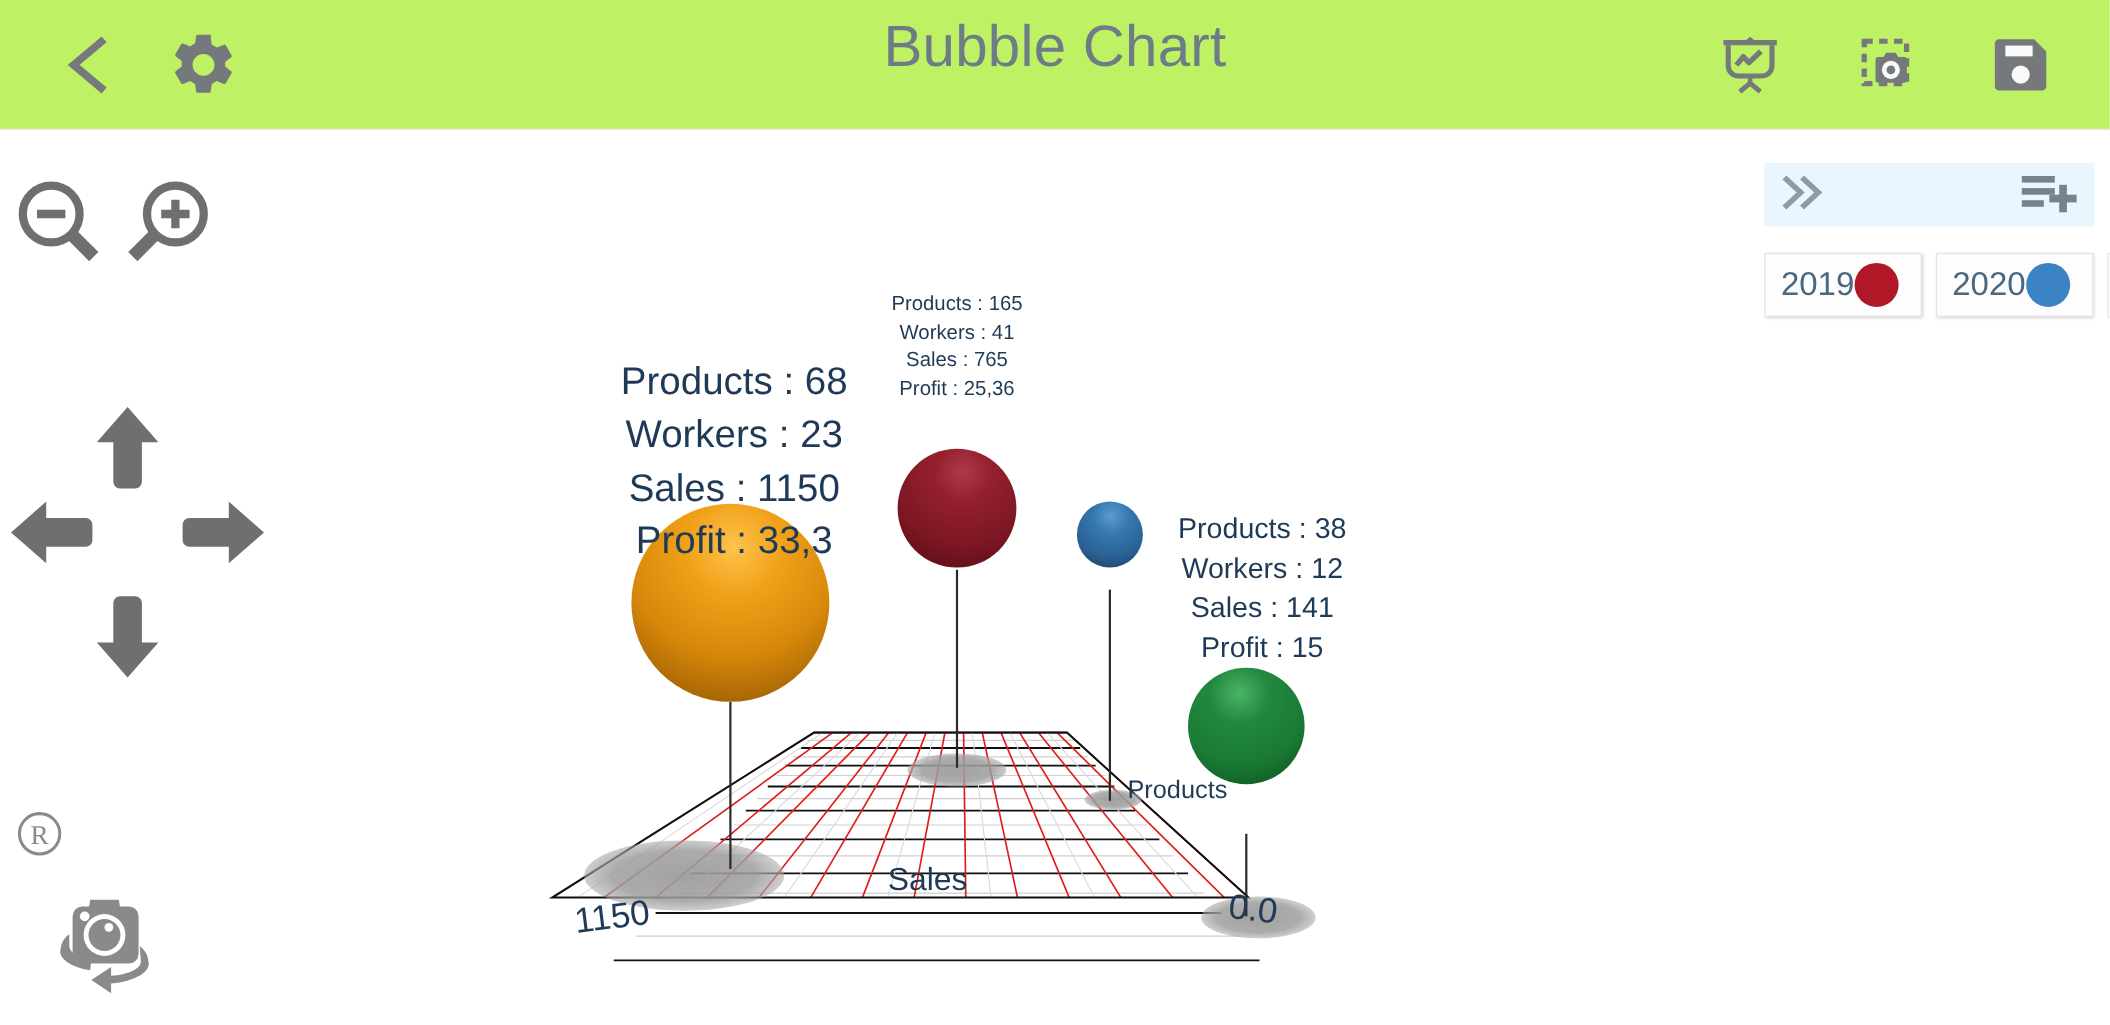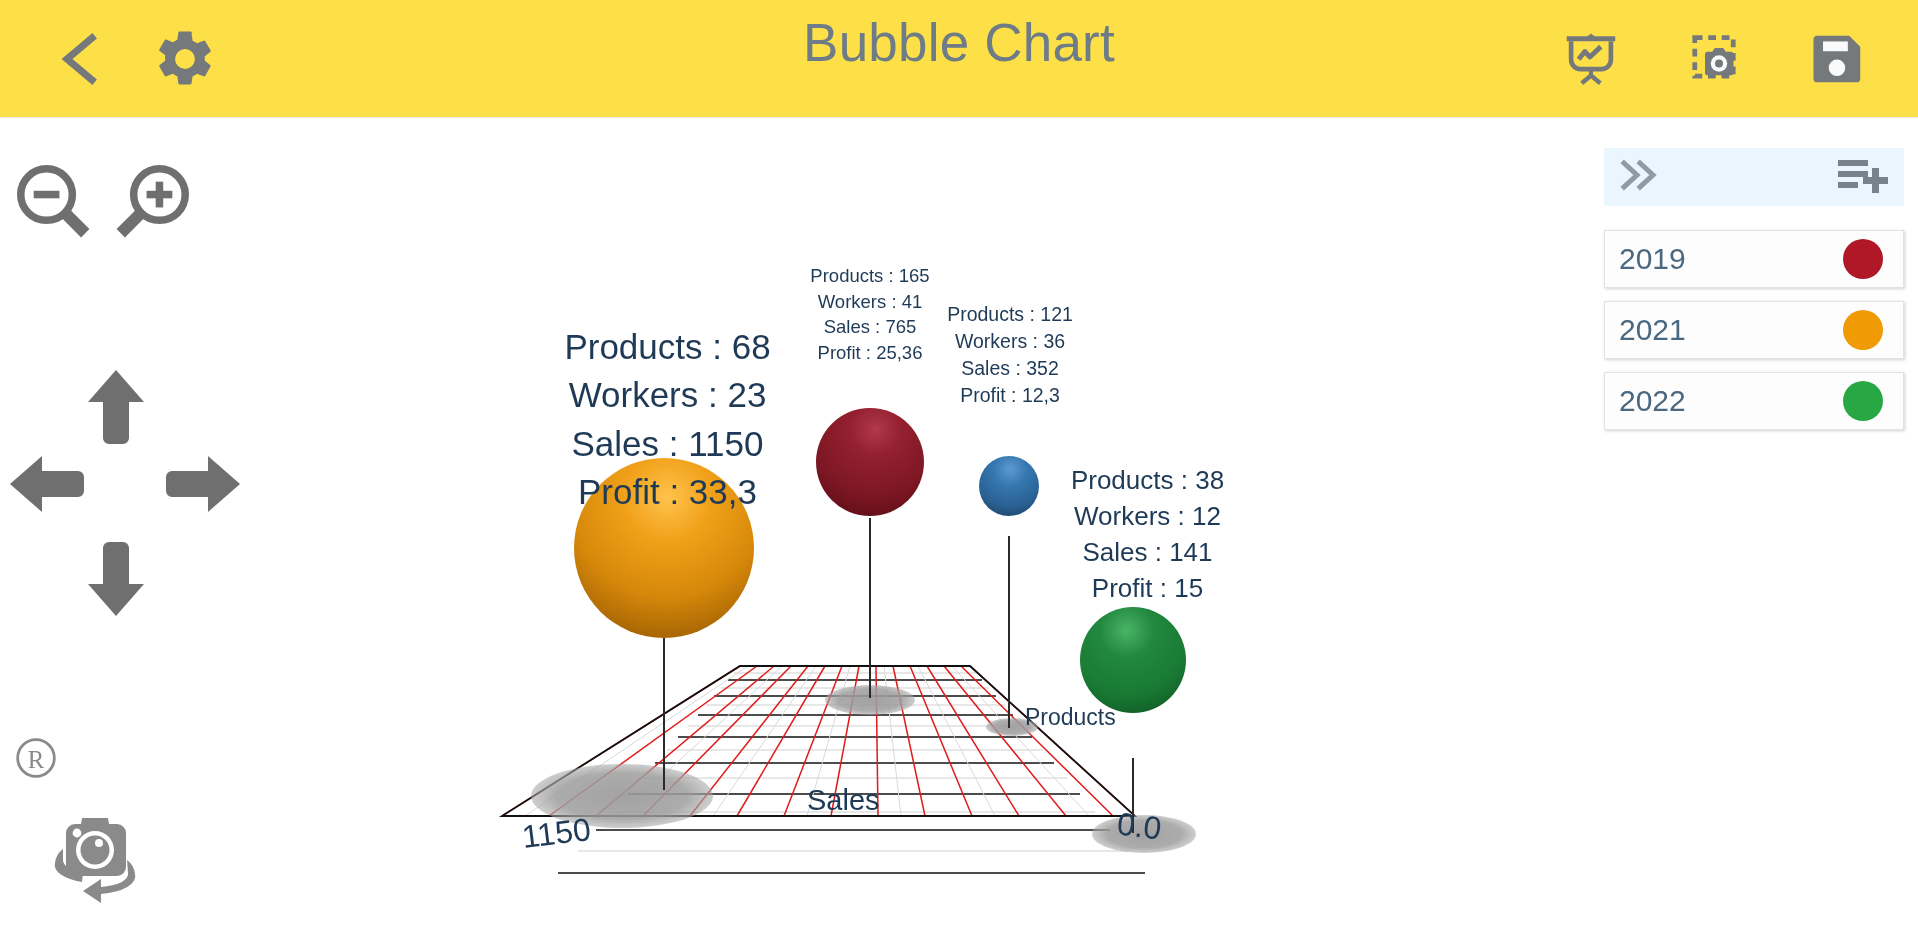--- a/index.html
+++ b/index.html
@@ -18,21 +18,21 @@
     height: 932px;
     background: #ffffff;
   }
 
   
   .topbar {
     position: absolute;
     top: 0; left: 0;
     width: 1918px;
     height: 118px;
-    background: #fde047;
+    background: #bef264;
     border-bottom: 1px solid #e8e8e8;
     display: flex;
   }
   .topbar-left {
     display: flex;
     align-items: center;
     gap: 42px;
     padding-left: 52px;
   }
   .topbar-right {
@@ -148,21 +148,21 @@
   .legend-header {
     height: 58px;
     background: #eaf6fd;
     display: flex;
     align-items: center;
     justify-content: space-between;
     padding: 0 16px 0 14px;
     margin-bottom: 24px;
     cursor: pointer;
   }
-  .legend-list { display: flex; flex-direction: column; gap: 13px; }
+  .legend-list { display: flex; flex-direction: row; gap: 13px; }
   .legend-item {
     height: 58px;
     background: #fdfdfd;
     border: 1px solid #e2e2e2;
     box-shadow: 1px 1px 3px rgba(0,0,0,0.18);
     display: flex;
     align-items: center;
     justify-content: space-between;
     padding: 0 20px 0 14px;
     cursor: pointer;
@@ -413,26 +413,20 @@
       <div>Profit : 33,3</div>
     </div>
 
     <div class="bubble-label" style="left:550px; top:145px; width:180px; font-size:18.5px;">
       <div>Products : 165</div>
       <div>Workers : 41</div>
       <div>Sales : 765</div>
       <div>Profit : 25,36</div>
     </div>
 
-    <div class="bubble-label" style="left:690px; top:183px; width:180px; font-size:19.5px;">
-      <div>Products : 121</div>
-      <div>Workers : 36</div>
-      <div>Sales : 352</div>
-      <div>Profit : 12,3</div>
-    </div>
 
     <div class="bubble-label" style="left:810px; top:345px; width:215px; font-size:26px;">
       <div>Products : 38</div>
       <div>Workers : 12</div>
       <div>Sales : 141</div>
       <div>Profit : 15</div>
     </div>
 
     <div class="axis-text" style="left:292px; top:697px; font-size:32px; transform:rotate(-7deg);">1150</div>
     <div class="axis-text" style="left:887px; top:690px; font-size:32px; transform:rotate(7deg);">0.0</div>
@@ -460,20 +454,24 @@
       </span>
     </div>
 
     <div class="legend-list">
 
       <div class="legend-item">
         <span class="legend-label">2019</span>
         <span class="legend-dot" style="background:#b01828;"></span>
       </div>
 
+      <div class="legend-item">
+        <span class="legend-label">2020</span>
+        <span class="legend-dot" style="background:#3b83c4;"></span>
+      </div>
 
       <div class="legend-item">
         <span class="legend-label">2021</span>
         <span class="legend-dot" style="background:#f09a04;"></span>
       </div>
 
       <div class="legend-item">
         <span class="legend-label">2022</span>
         <span class="legend-dot" style="background:#27a844;"></span>
       </div>

